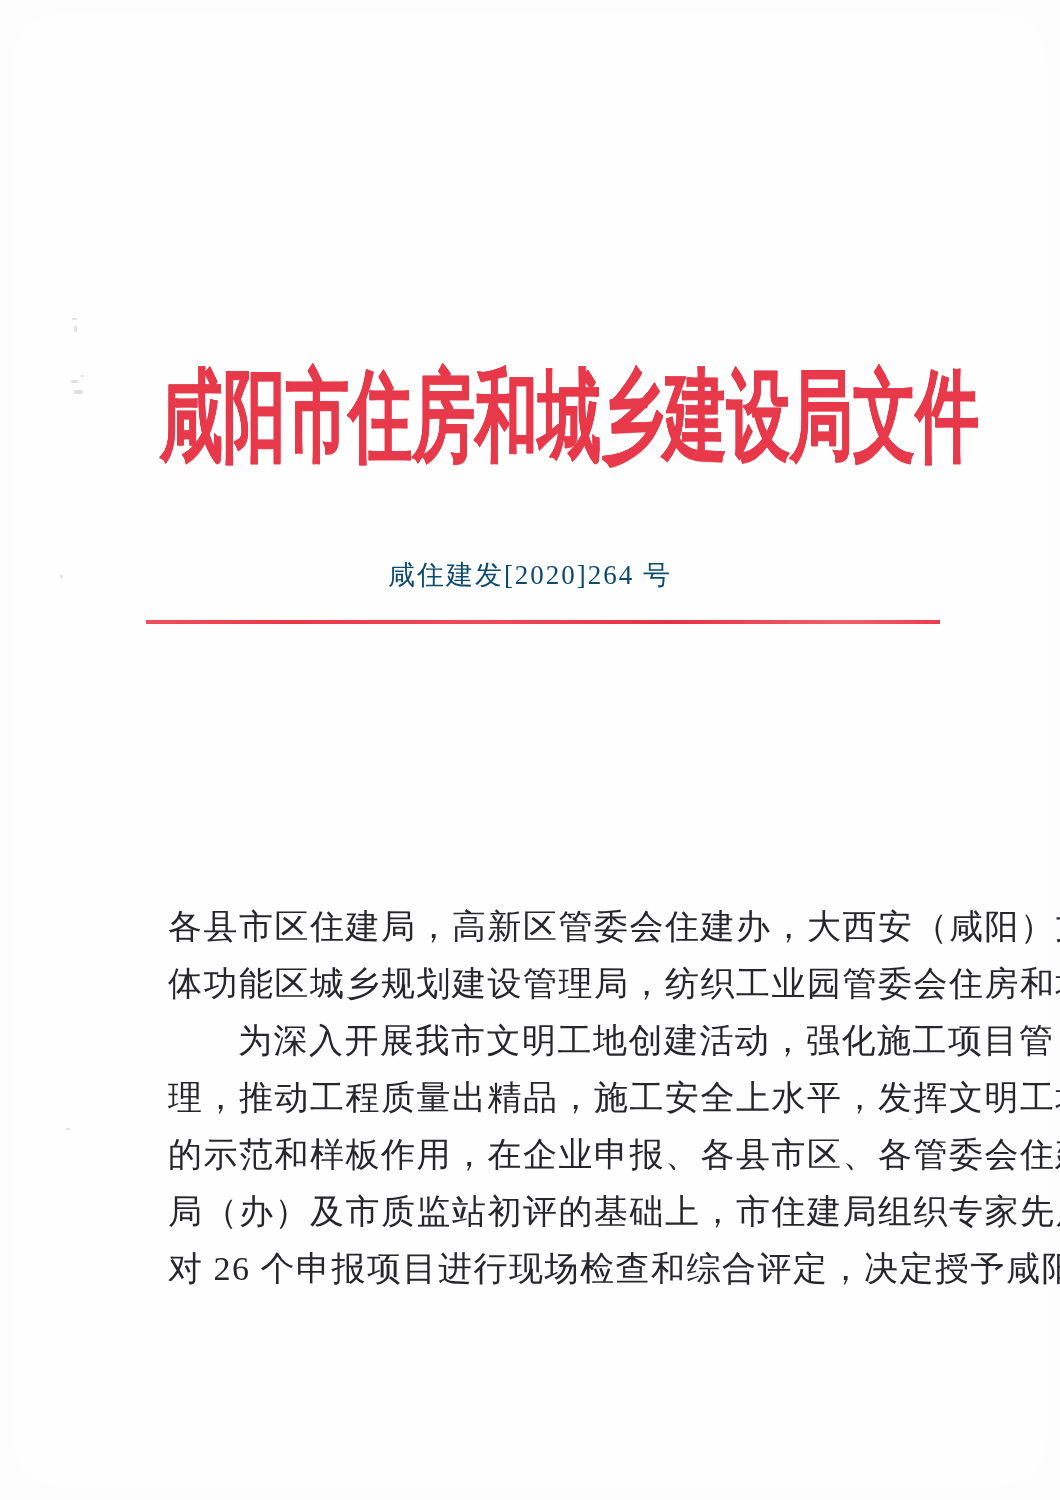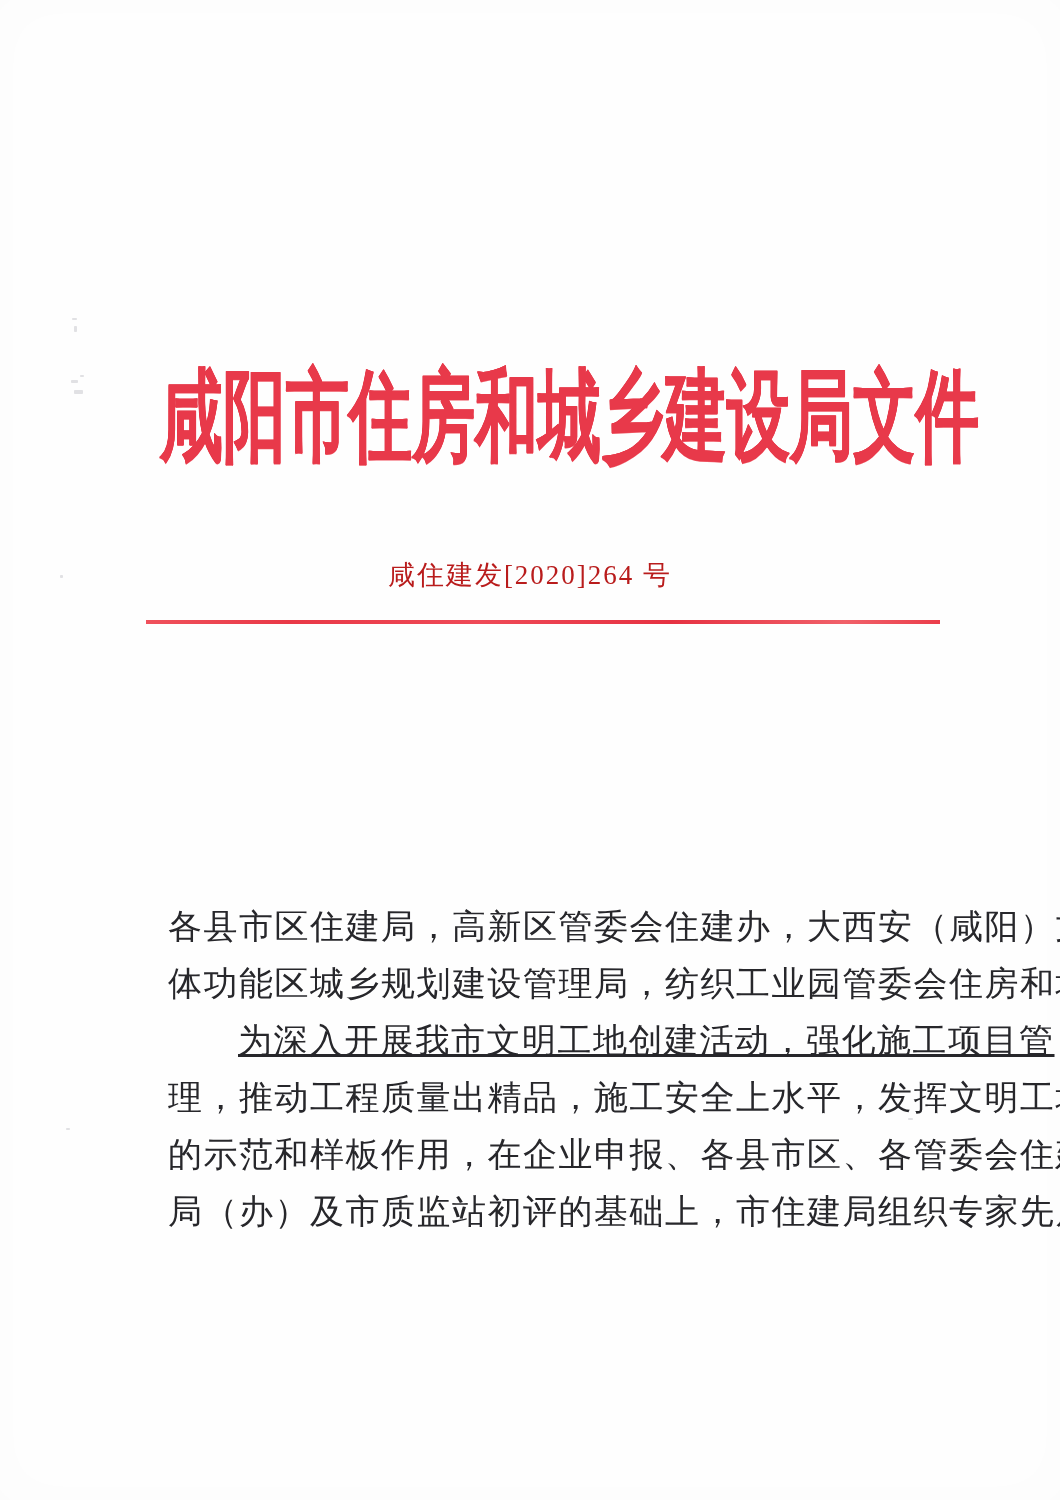--- a/index.html
+++ b/index.html
@@ -61,21 +61,21 @@
 
   
   .doc-number {
     position: absolute;
     left: 0;
     top: 560px;
     width: 1060px;
     text-align: center;
     font-size: 27px;
     line-height: 30px;
-    color: #b91c1c;
+    color: #0c4a6e;
     letter-spacing: 2px;
     font-family: "Liberation Serif", "DejaVu Serif", serif;
   }
 
   
   .red-rule {
     position: absolute;
     left: 146px;
     top: 620px;
     width: 794px;
@@ -148,21 +148,22 @@
 
 
   <div class="body-block">
 
     <p>
       <span class="bline">各县市区住建局，高新区管委会住建办，大西安（咸阳）文</span>
       <span class="bline">体功能区城乡规划建设管理局，纺织工业园管委会住房和城</span>
     </p>
 
     <p>
-      <span class="bline" style="text-indent:70px;text-decoration:underline;">为深入开展我市文明工地创建活动，强化施工项目管</span>
+      <span class="bline" style="text-indent:70px;">为深入开展我市文明工地创建活动，强化施工项目管</span>
       <span class="bline">理，推动工程质量出精品，施工安全上水平，发挥文明工地</span>
       <span class="bline">的示范和样板作用，在企业申报、各县市区、各管委会住建</span>
       <span class="bline">局（办）及市质监站初评的基础上，市住建局组织专家先后</span>
+      <span class="bline">对 26 个申报项目进行现场检查和综合评定，决定授予咸阳</span>
     </p>
 
   </div>
 
 </div>
 
 </body></html>

